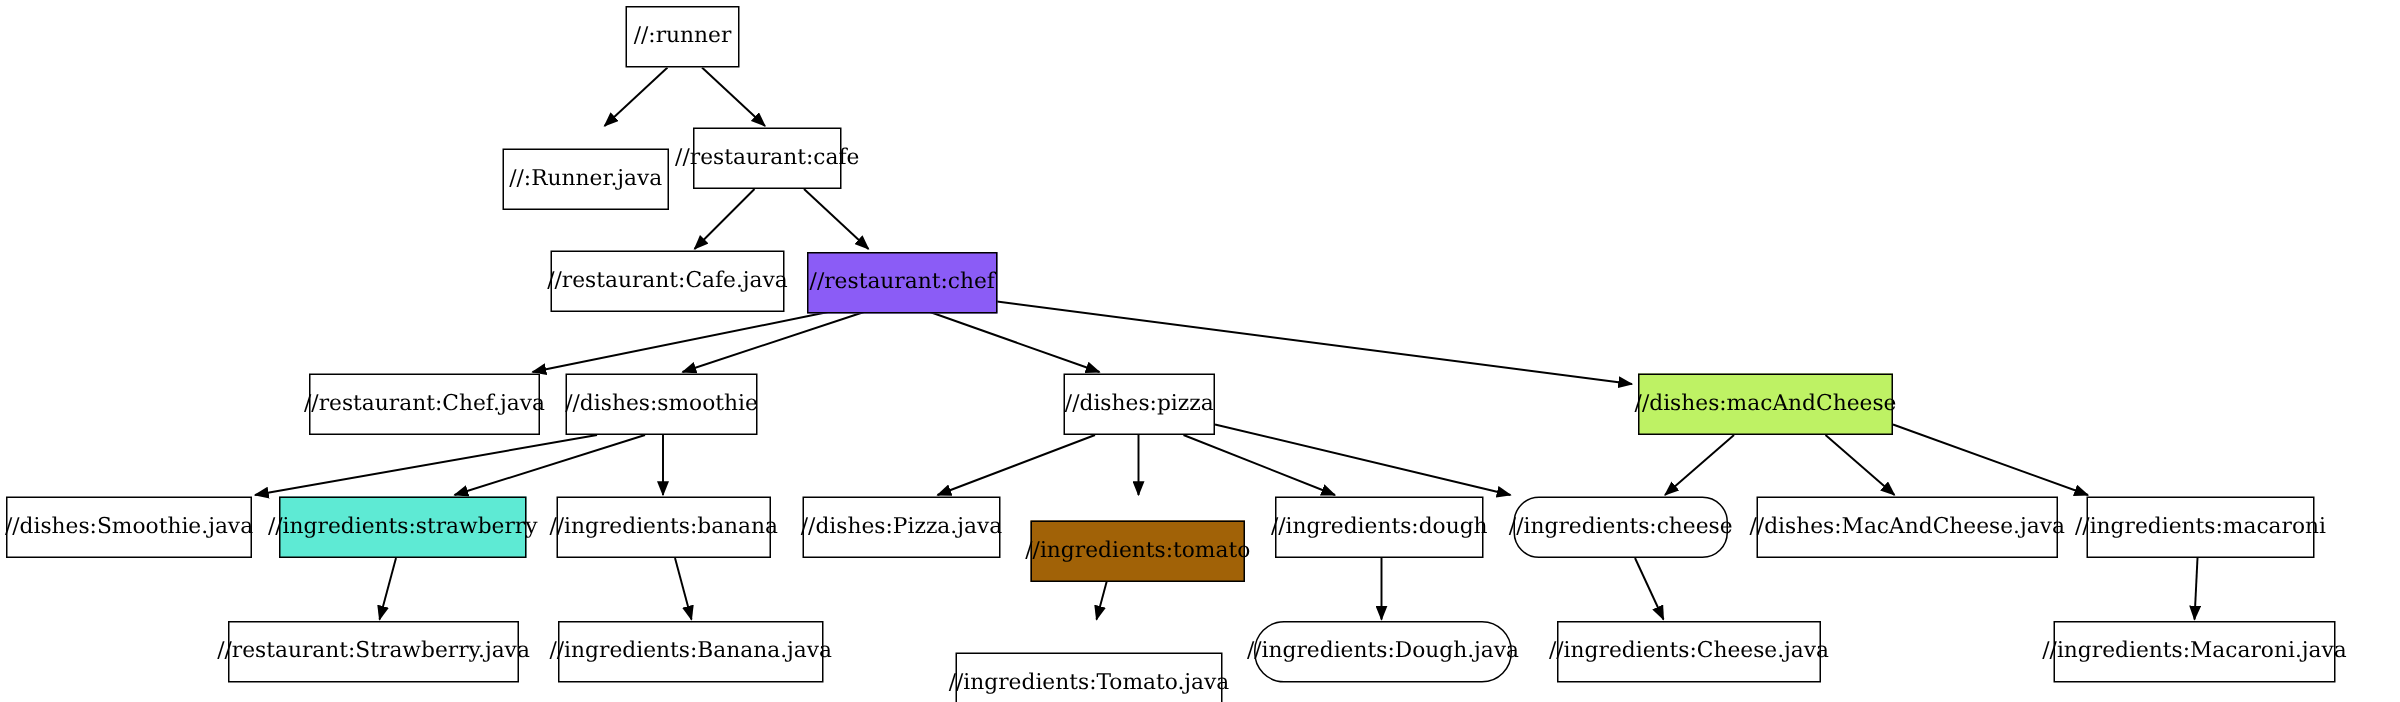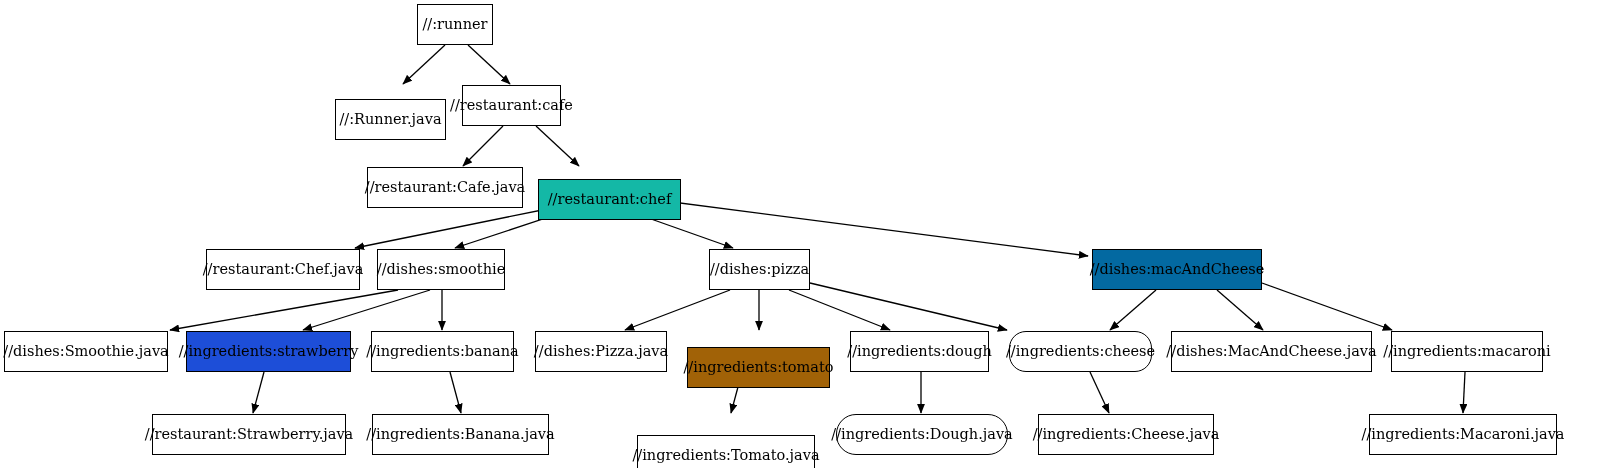--- a/index.html
+++ b/index.html
@@ -84,39 +84,39 @@
       </div>
       <div class="graph-node" style="left: 335px; top: 85px; width: 111px; height: 41px; border-color: rgb(0, 0, 0); background: rgb(255, 255, 255); margin-top: 14px;">
         <span class="node-label">//:Runner.java</span>
       </div>
       <div class="graph-node" style="left: 462px; top: 85px; width: 99px; height: 41px; border-color: rgb(0, 0, 0); background: rgb(255, 255, 255);">
         <span class="node-label">//restaurant:cafe</span>
       </div>
       <div class="graph-node" style="left: 367px; top: 167px; width: 156px; height: 41px; border-color: rgb(0, 0, 0); background: rgb(255, 255, 255);">
         <span class="node-label">//restaurant:Cafe.java</span>
       </div>
-      <div class="graph-node" style="left: 538px; top: 179px; width: 143px; height: 41px; border-color: rgb(0, 0, 0); background: #14b8a6;">
+      <div class="graph-node" style="left: 538px; top: 168px; width: 127px; height: 41px; border-color: rgb(0, 0, 0); background: #8b5cf6;">
         <span class="node-label">//restaurant:chef</span>
       </div>
       <div class="graph-node" style="left: 206px; top: 249px; width: 154px; height: 41px; border-color: rgb(0, 0, 0); background: rgb(255, 255, 255);">
         <span class="node-label">//restaurant:Chef.java</span>
       </div>
       <div class="graph-node" style="left: 377px; top: 249px; width: 128px; height: 41px; border-color: rgb(0, 0, 0); background: rgb(255, 255, 255);">
         <span class="node-label">//dishes:smoothie</span>
       </div>
       <div class="graph-node" style="left: 709px; top: 249px; width: 101px; height: 41px; border-color: rgb(0, 0, 0); background: rgb(255, 255, 255);">
         <span class="node-label">//dishes:pizza</span>
       </div>
-      <div class="graph-node" style="left: 1092px; top: 249px; width: 170px; height: 41px; border-color: rgb(0, 0, 0); background: #0369a1;">
+      <div class="graph-node" style="left: 1092px; top: 249px; width: 170px; height: 41px; border-color: rgb(0, 0, 0); background: #bef264;">
         <span class="node-label">//dishes:macAndCheese</span>
       </div>
       <div class="graph-node" style="left: 4px; top: 331px; width: 164px; height: 41px; border-color: rgb(0, 0, 0); background: rgb(255, 255, 255);">
         <span class="node-label">//dishes:Smoothie.java</span>
       </div>
-      <div class="graph-node" style="left: 186px; top: 331px; width: 165px; height: 41px; border-color: rgb(0, 0, 0); background: #1d4ed8;">
+      <div class="graph-node" style="left: 186px; top: 331px; width: 165px; height: 41px; border-color: rgb(0, 0, 0); background: #5eead4;">
         <span class="node-label">//ingredients:strawberry</span>
       </div>
       <div class="graph-node" style="left: 371px; top: 331px; width: 143px; height: 41px; border-color: rgb(0, 0, 0); background: rgb(255, 255, 255);">
         <span class="node-label">//ingredients:banana</span>
       </div>
       <div class="graph-node" style="left: 535px; top: 331px; width: 132px; height: 41px; border-color: rgb(0, 0, 0); background: rgb(255, 255, 255);">
         <span class="node-label">//dishes:Pizza.java</span>
       </div>
       <div class="graph-node" style="left: 687px; top: 331px; width: 143px; height: 41px; border-color: rgb(0, 0, 0); background: #a16207; margin-top: 16px;">
         <span class="node-label">//ingredients:tomato</span>

